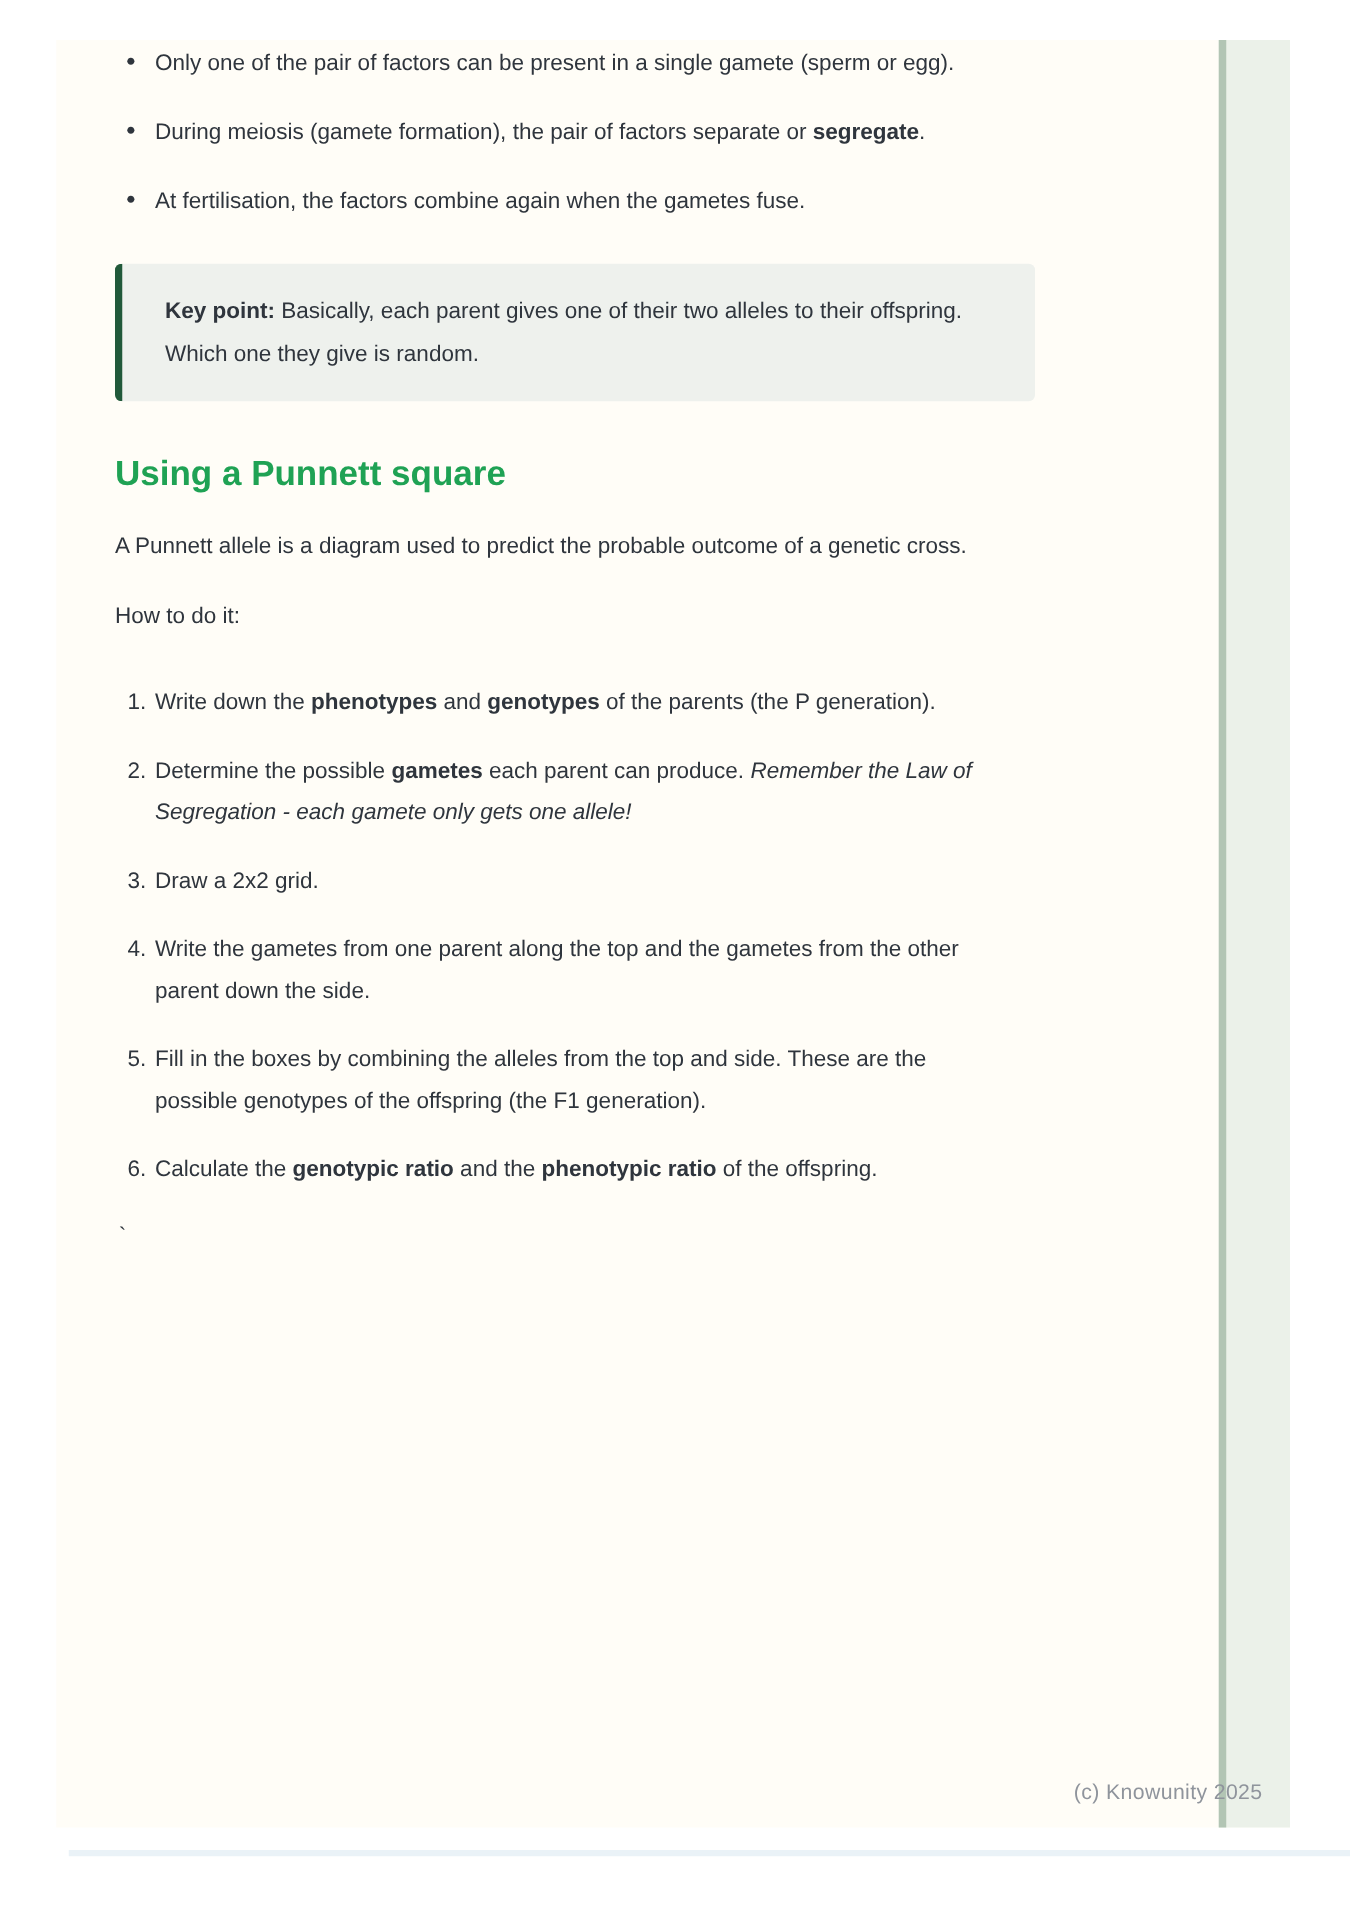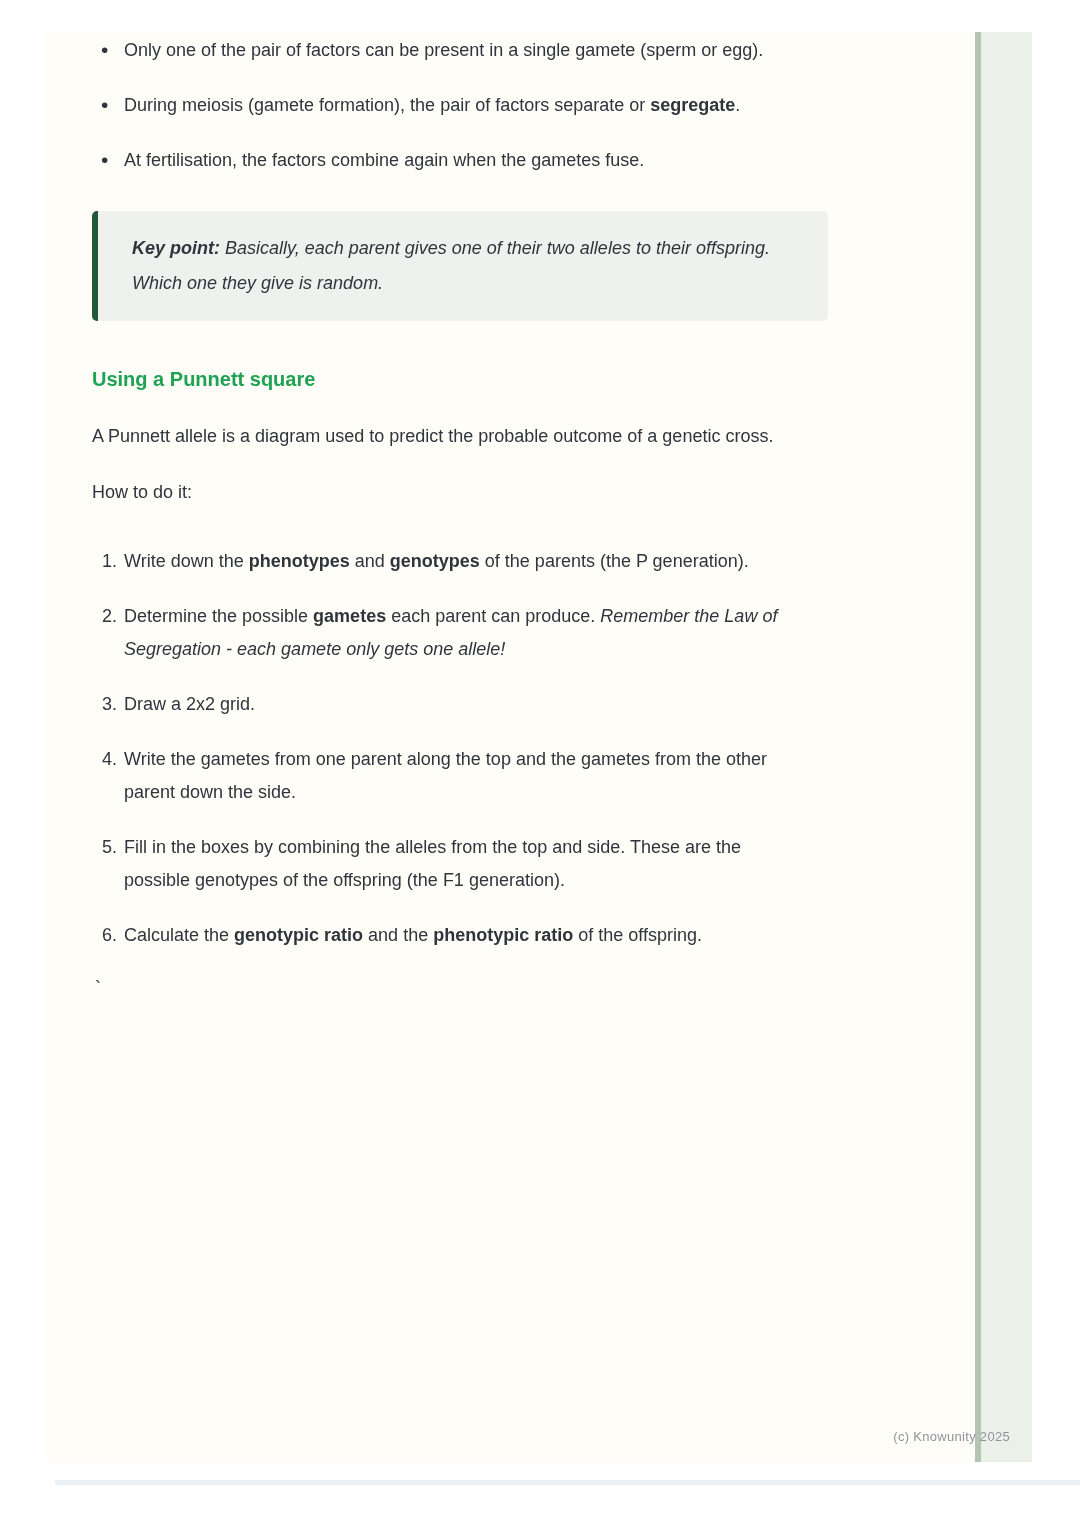--- a/index.html
+++ b/index.html
@@ -53,25 +53,25 @@
   }
 
   .keypoint {
     margin-top: 34px;
     background: #EEF1ED;
     border-left: 6px solid #21593A;
     border-radius: 5px;
     padding: 20px 30px 20px 34px;
     line-height: 35px;
   }
-  .keypoint p { margin: 0; font-style: italic; }
+  .keypoint p { margin: 0; }
 
   h2.section-heading {
     margin: 44px 0 0 0;
-    font-size: 20px;
+    font-size: 28px;
     line-height: 28px;
     font-weight: 700;
     color: #1FA254;
   }
 
   p.intro {
     margin: 26px 0 0 0;
     line-height: 35px;
     text-align: justify;
   }
@@ -103,21 +103,21 @@
 
   p.stray {
     margin: 26px 0 0 3px;
     line-height: 20px;
     font-size: 18px;
   }
 
   .footer {
     position: absolute;
     right: 22px; bottom: 18px;
-    font-size: 13px;
+    font-size: 17px;
     color: #8F949C;
     letter-spacing: 0.3px;
     z-index: 2;
   }
 
   .next-page-edge {
     position: absolute;
     left: 55px; top: 1480px;
     width: 1025px; height: 5px;
     background: #EAF2F7;

